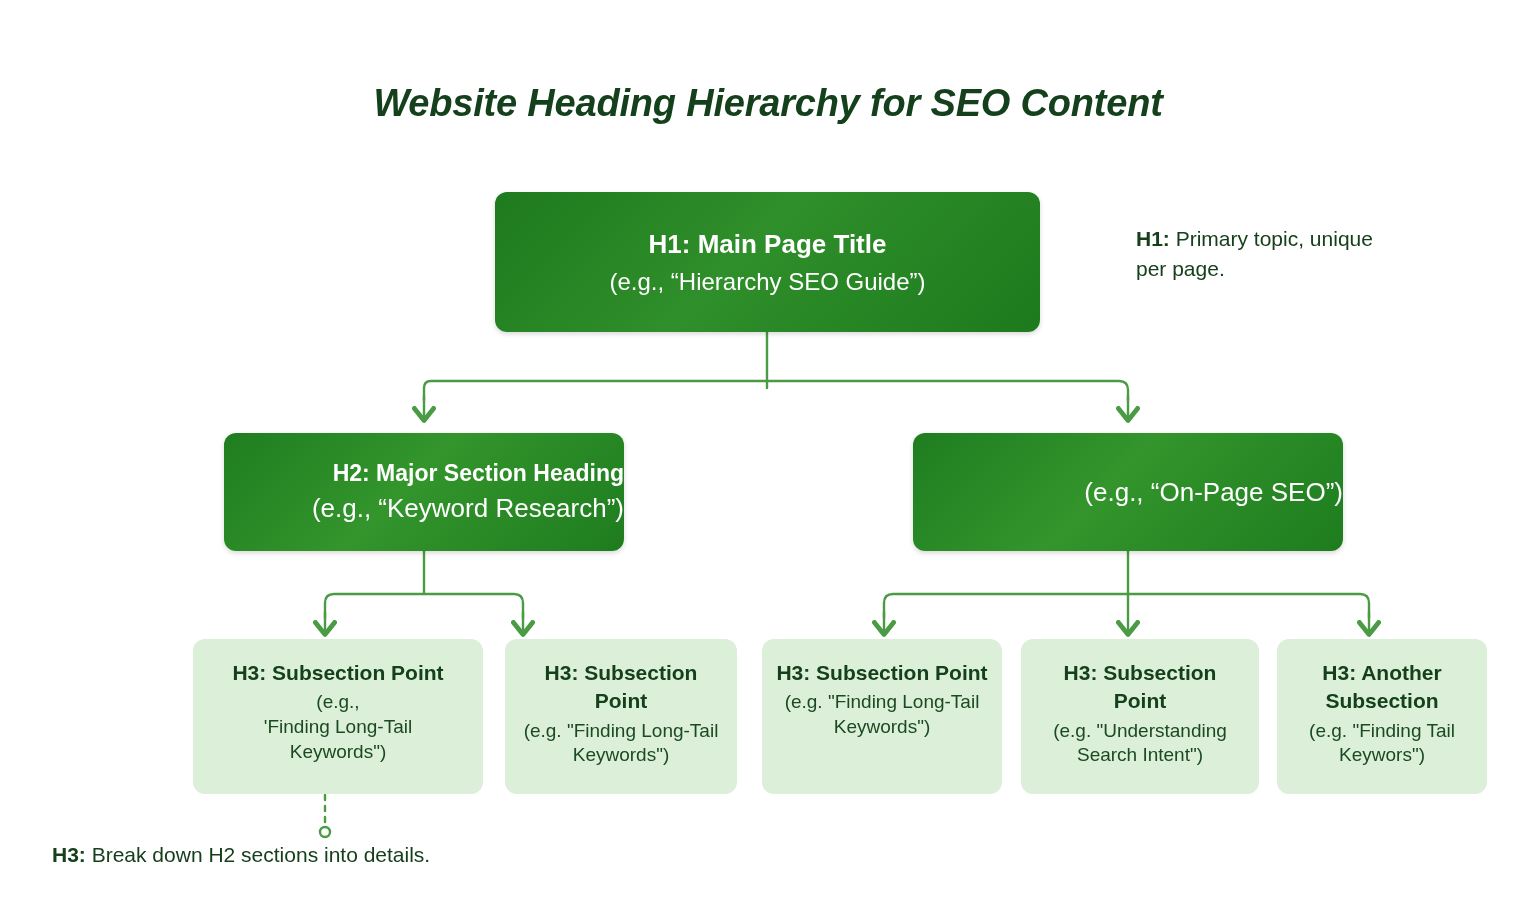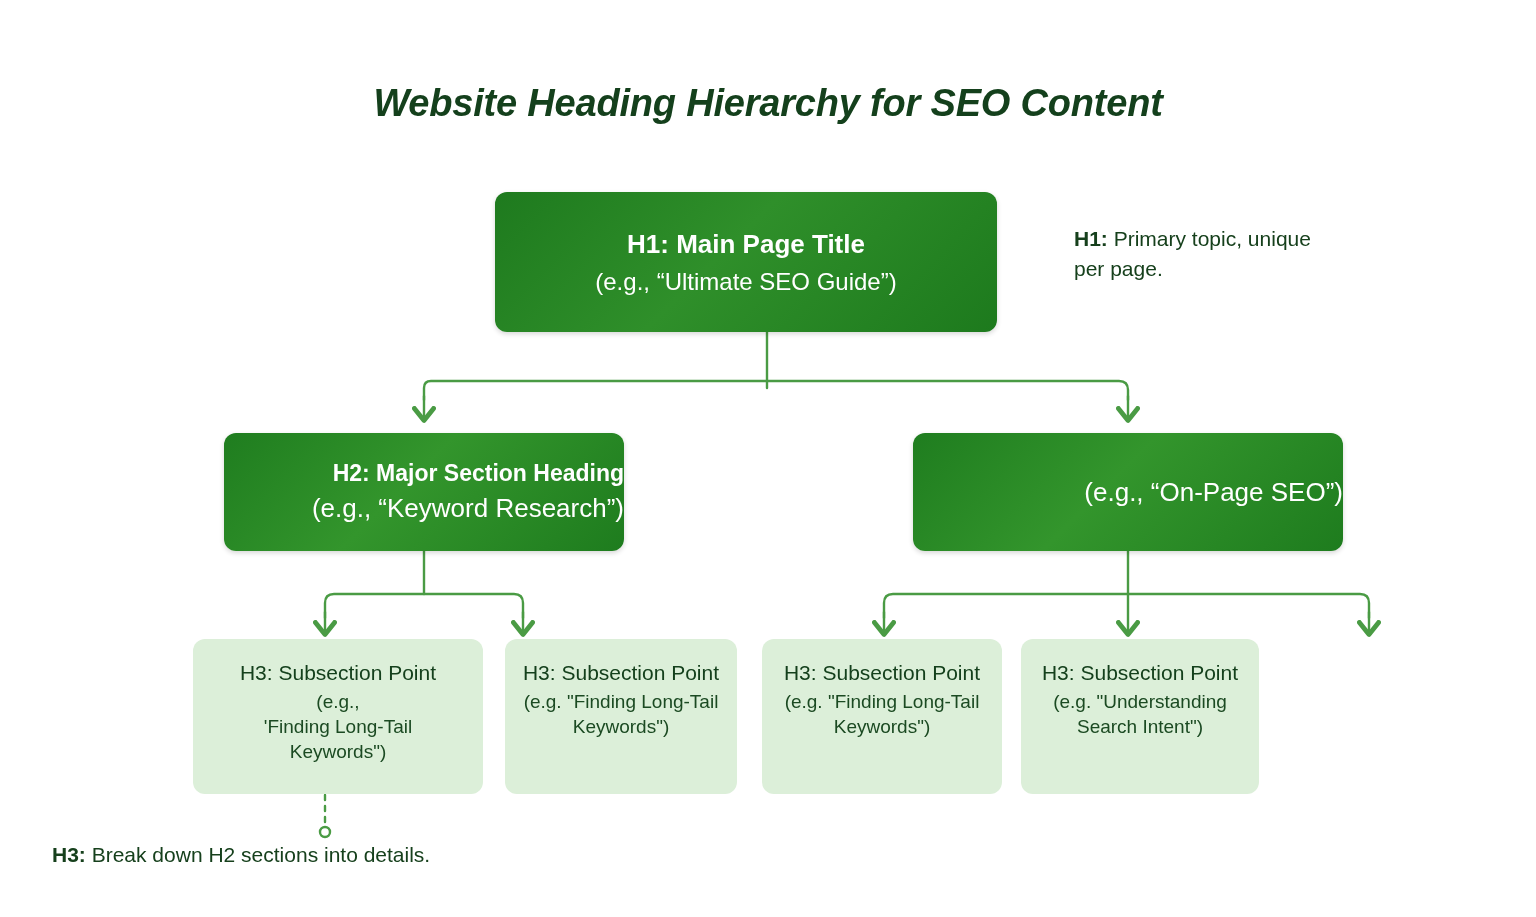--- a/index.html
+++ b/index.html
@@ -49,21 +49,21 @@
     display: flex;
     flex-direction: column;
     align-items: center;
     justify-content: center;
     text-align: center;
   }
 
   .node-h1 {
     left: 495px;
     top: 192px;
-    width: 502px;
+    width: 545px;
     height: 140px;
     background: linear-gradient(135deg, #1e7a1e 0%, #2f8f2a 45%, #1d7a1d 100%);
     color: #ffffff;
     box-shadow: 0 2px 5px rgba(0,0,0,0.16);
   }
   .node-h1 .line1 {
     font-size: 26px;
     font-weight: bold;
     margin-bottom: 8px;
   }
@@ -107,21 +107,21 @@
     display: flex;
     flex-direction: column;
     align-items: center;
     justify-content: flex-start;
     padding: 20px 14px 14px 14px;
     box-sizing: border-box;
     text-align: center;
   }
   .node-h3 .h3-title {
     font-size: 21px;
-    font-weight: normal;
+    font-weight: bold;
     line-height: 1.35;
     color: #14401c;
   }
   .node-h3 .h3-example {
     margin-top: 3px;
     font-size: 19px;
     font-weight: normal;
     line-height: 1.3;
     color: #1b4a22;
   }
@@ -132,21 +132,21 @@
   #h3-5 { left: 1277px; width: 210px; }
 
   
   .note {
     position: absolute;
     color: #16401c;
     font-size: 21px;
     line-height: 1.45;
   }
   .note b { font-weight: bold; }
-  #note-h1 { left: 1074px; top: 224px; width: 260px; }
+  #note-h1 { left: 1136px; top: 224px; width: 260px; }
   #note-h2 { left: 48px; top: 455px; width: 175px; }
   #note-h3 { left: 52px; top: 840px; width: 620px; }
 </style>
 </head>
 <body>
 
 <div id="canvas">
 
   <svg id="wires" viewBox="0 0 1536 917">
     <defs>
@@ -175,21 +175,21 @@
 
       <path d="M325,795 L325,822" stroke-dasharray="5 6"></path>
       <circle cx="325" cy="832" r="5" fill="none" stroke="#4a9b44" stroke-width="2.4"></circle>
     </g>
   </svg>
 
   <div class="title">Website Heading Hierarchy for SEO Content</div>
 
   <div class="node node-h1">
     <div class="line1">H1: Main Page Title</div>
-    <div class="line2">(e.g., “Ultimate SEO Guide”)</div>
+    <div class="line2">(e.g., “Hierarchy SEO Guide”)</div>
   </div>
 
   <div class="node-h2" id="h2-left">
     <div class="line1">H2: Major Section Heading</div>
     <div class="line2">(e.g., “Keyword Research”)</div>
   </div>
 
   <div class="node-h2" id="h2-right">
     <div class="line2">(e.g., “On-Page SEO”)</div>
   </div>
@@ -209,20 +209,24 @@
   <div class="node-h3" id="h3-3">
     <div class="h3-title">H3: Subsection Point</div>
     <div class="h3-example">(e.g. "Finding Long-Tail Keywords")</div>
   </div>
 
   <div class="node-h3" id="h3-4">
     <div class="h3-title">H3: Subsection Point</div>
     <div class="h3-example">(e.g. "Understanding Search Intent")</div>
   </div>
 
+  <div class="node-h3" id="h3-5">
+    <div class="h3-title">H3: Another Subsection</div>
+    <div class="h3-example">(e.g. "Finding Tail Keywors")</div>
+  </div>
 
   <div class="note" id="note-h1">
     <b>H1:</b><span> Primary topic, unique per page.</span>
   </div>
 
 
   <div class="note" id="note-h3">
     <b>H3:</b><span> Break down H2 sections into details.</span>
   </div>
 

